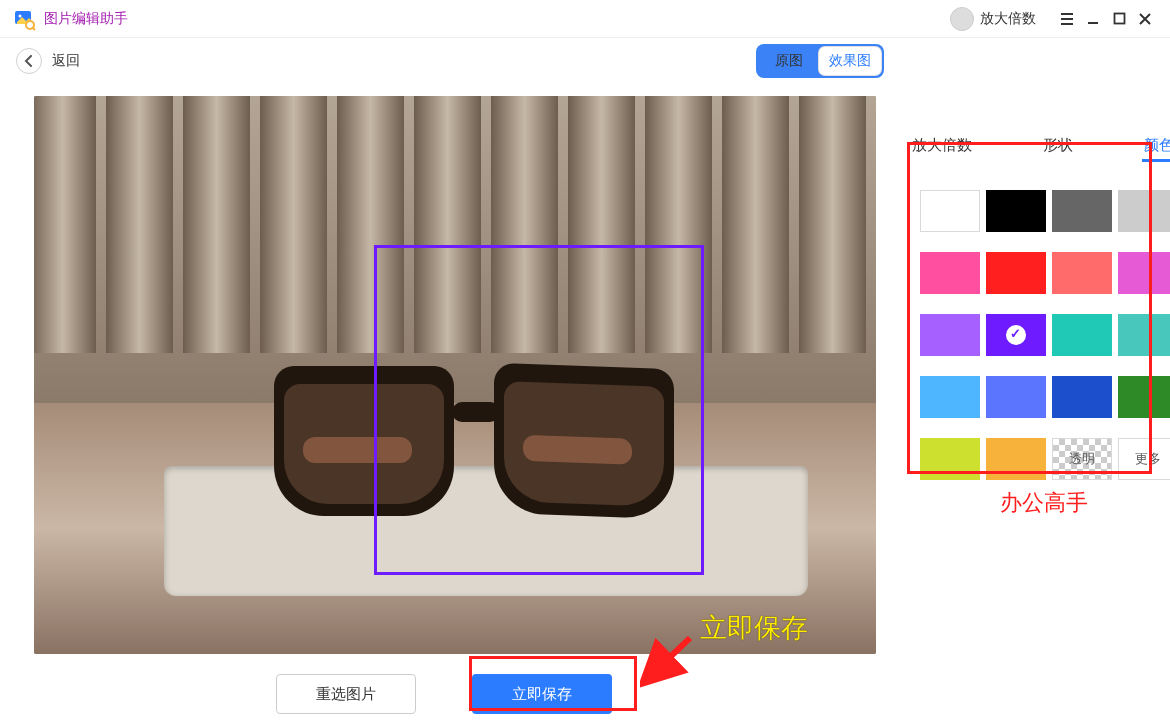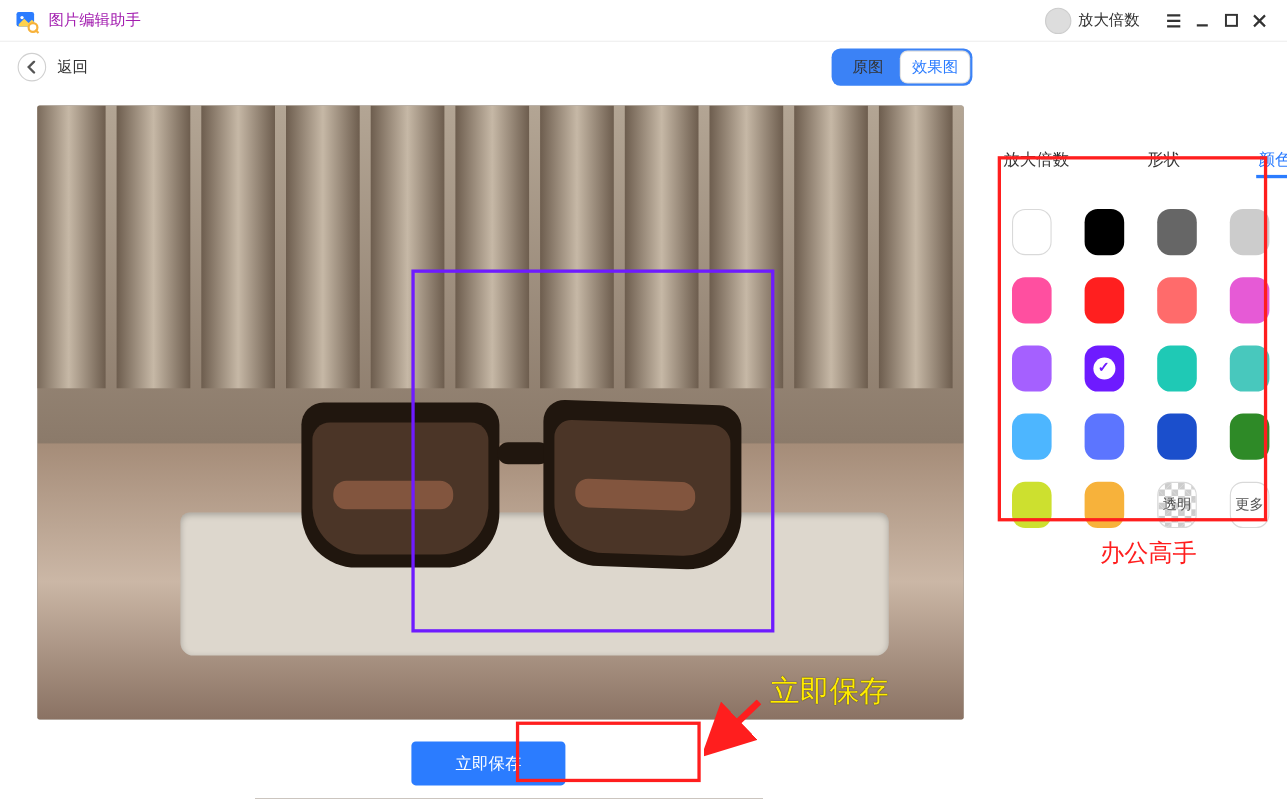--- a/index.html
+++ b/index.html
@@ -40,21 +40,21 @@
   .button-row { position:absolute; bottom:12px; left:0; right:0; display:flex; justify-content:center; gap:56px; }
   .btn { width:140px; height:40px; border-radius:4px; font-size:15px; display:flex; align-items:center; justify-content:center; cursor:pointer; }
   .btn-outline { border:1px solid #ccc; background:#fff; color:#333; }
   .btn-primary { border:none; background:#2b7cff; color:#fff; }
 
   .side-panel { flex:1; padding: 16px 28px 0 18px; position:relative;}
   .panel-tabs { display:flex; justify-content:space-between; font-size:15px; color:#333; margin-bottom:14px; padding:0 4px;}
   .panel-tabs .tab { cursor:pointer; padding:4px 2px;margin-top:32px; }
   .panel-tabs .tab.active { color:#2b7cff; border-bottom:3px solid #2b7cff; font-weight:500;}
   .swatch-grid { display:grid; grid-template-columns:repeat(4,48px); grid-auto-rows:42px; gap:20px 18px; padding:14px 14px 14px 14px; }
-  .swatch { width:36px; height:42px; border-radius:12px; border:1px solid #d9d9d9; cursor:pointer; position:relative; }
+  .swatch { width:60px; height:42px; border-radius:0; border:1px solid #d9d9d9; cursor:pointer; position:relative; }
   .swatch .check { position:absolute; left:50%; top:50%; transform:translate(-50%,-50%); width:20px; height:20px; border-radius:50%; background:#fff; }
   .swatch .check::after { content:'✓'; color:#6e1bff; font-size:13px; font-weight:bold; position:absolute; left:4px; top:1px;}
   .swatch-text { display:flex; align-items:center; justify-content:center; font-size:13px; color:#555; background:#fff; }
   .transparent-bg { background-image: linear-gradient(45deg,#ccc 25%,transparent 25%),linear-gradient(-45deg,#ccc 25%,transparent 25%),linear-gradient(45deg,transparent 75%,#ccc 75%),linear-gradient(-45deg,transparent 75%,#ccc 75%); background-size:12px 12px; background-position:0 0,0 6px,6px -6px,-6px 0; }
 
   
   .annotation-rect { position:absolute; border:3px solid #ff1e1e; pointer-events:none; }
   .anno1 { left:907px; top:142px; width:245px; height:332px; }
   .anno2 { left:469px; top:656px; width:168px; height:55px; }
   .anno-text { position:absolute; color:#ff1e1e; font-weight:500; pointer-events:none;}
@@ -138,20 +138,21 @@
             <div class="lens"></div>
           </div>
         <div class="bridge"></div>
         <div class="glass r">
             <div class="lens"></div>
           </div>
       </div>
       <div class="sel-rect"></div>
     </div>
     <div class="button-row">
+      <button class="btn btn-outline">重选图片</button>
       <button class="btn btn-primary">立即保存</button>
     </div>
   </div>
 
   <div class="side-panel">
     <div class="panel-tabs">
       <span class="tab">放大倍数</span>
       <span class="tab">形状</span>
       <span class="tab active">颜色</span>
     </div>

